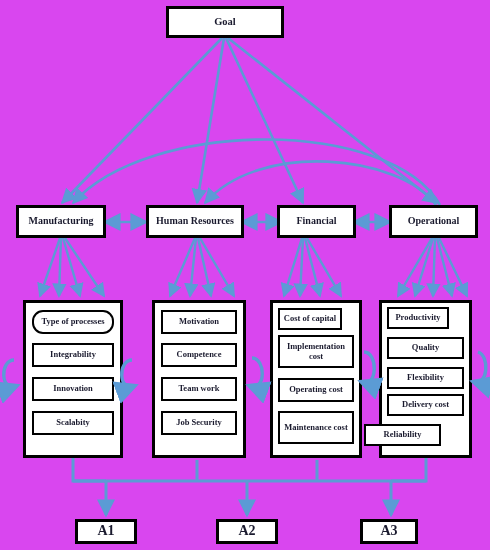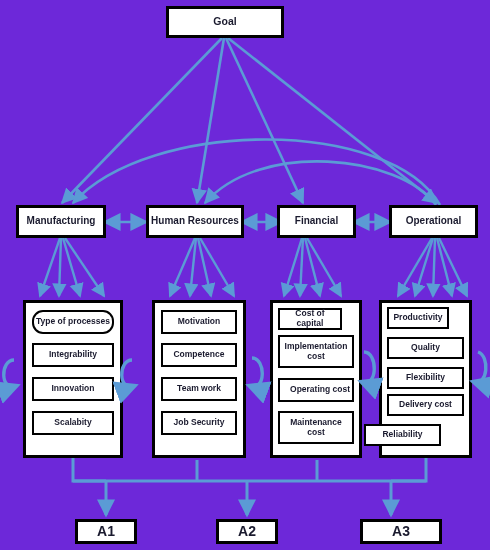--- a/index.html
+++ b/index.html
@@ -3,22 +3,23 @@
 <meta charset="utf-8">
 <style>
   html,body{margin:0;padding:0;background:#ffffff;}
   body{
     font-family:"Liberation Sans","DejaVu Sans",sans-serif;
     -webkit-font-smoothing:antialiased;
   }
   #stage{
     position:relative;
     width:490px;height:550px;
-    background:#6d28d9;
+    background:#d946ef;
     overflow:hidden;
+    font-family:Liberation Serif, serif;
   }
   
   .nodebox{
     position:absolute;
     box-sizing:border-box;
     background:#ffffff;
     border:3px solid #000000;
     display:flex;
     align-items:center;
     justify-content:center;
@@ -168,21 +169,21 @@
     <span>Job Security</span>
   </div>
 
   <div class="cluster" style="left:270px;top:300px;width:92px;height:158px;"></div>
   <div class="subbox" style="left:278px;top:308px;width:64px;height:22px;">
     <span>Cost of capital</span>
   </div>
   <div class="subbox" style="left:278px;top:335px;width:76px;height:33px;">
     <span>Implementation cost</span>
   </div>
-  <div class="subbox" style="left:278px;top:378px;width:76px;height:24px;justify-content:flex-end;">
+  <div class="subbox" style="left:278px;top:378px;width:76px;height:24px;">
     <span>Operating cost</span>
   </div>
   <div class="subbox" style="left:278px;top:411px;width:76px;height:33px;">
     <span>Maintenance cost</span>
   </div>
 
   <div class="cluster" style="left:379px;top:300px;width:93px;height:158px;"></div>
   <div class="subbox" style="left:387px;top:307px;width:62px;height:22px;">
     <span>Productivity</span>
   </div>
@@ -198,21 +199,21 @@
   <div class="subbox" style="left:364px;top:424px;width:77px;height:22px;">
     <span>Reliability</span>
   </div>
 
   <div class="nodebox alt" style="left:75px;top:519px;width:62px;height:25px;">
     <span>A1</span>
   </div>
   <div class="nodebox alt" style="left:216px;top:519px;width:62px;height:25px;">
     <span>A2</span>
   </div>
-  <div class="nodebox alt" style="left:360px;top:519px;width:82px;height:25px;">
+  <div class="nodebox alt" style="left:360px;top:519px;width:58px;height:25px;">
     <span>A3</span>
   </div>
 
   <svg class="layer top" viewBox="0 0 490 550">
     <defs>
       <marker id="ah2" markerWidth="7" markerHeight="7" refX="5.2" refY="3" orient="auto">
         <path d="M0,0 L6,3 L0,6 z" fill="#5B9BD5"></path>
       </marker>
       <marker id="ahl" markerWidth="8" markerHeight="8" refX="5.5" refY="3.5" orient="auto">
         <path d="M0,0 L7,3.5 L0,7 z" fill="#5B9BD5"></path>

